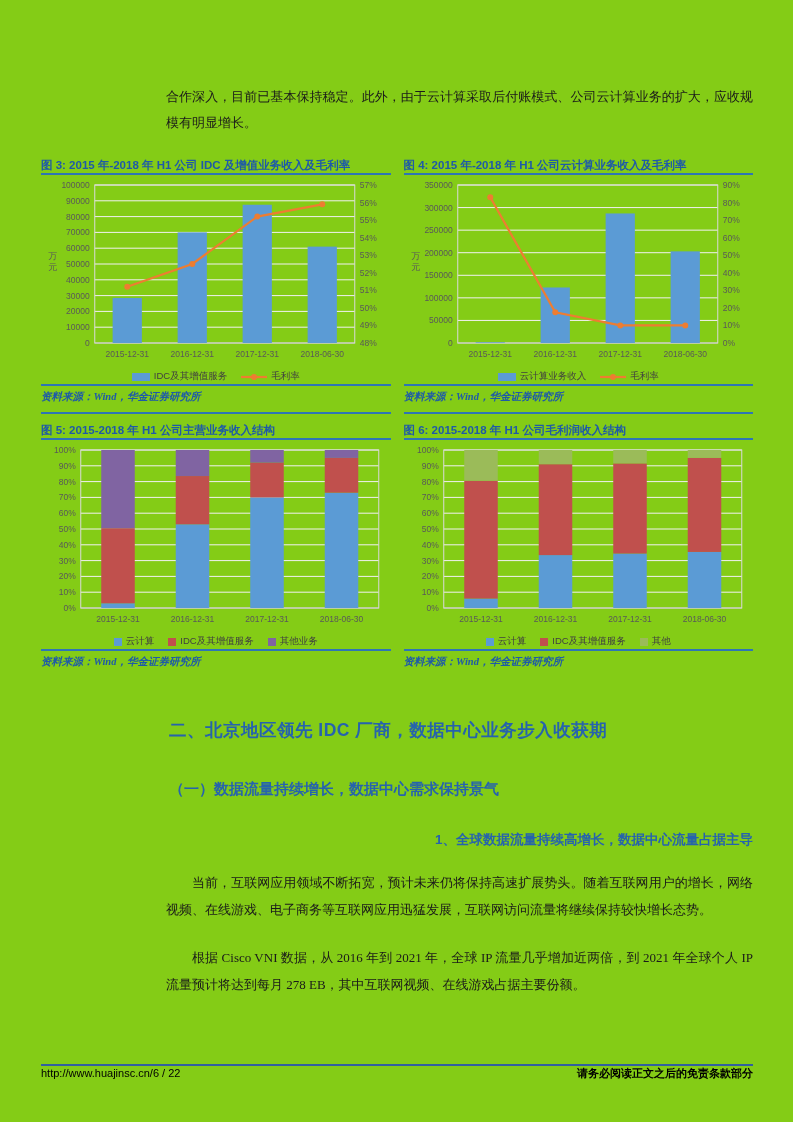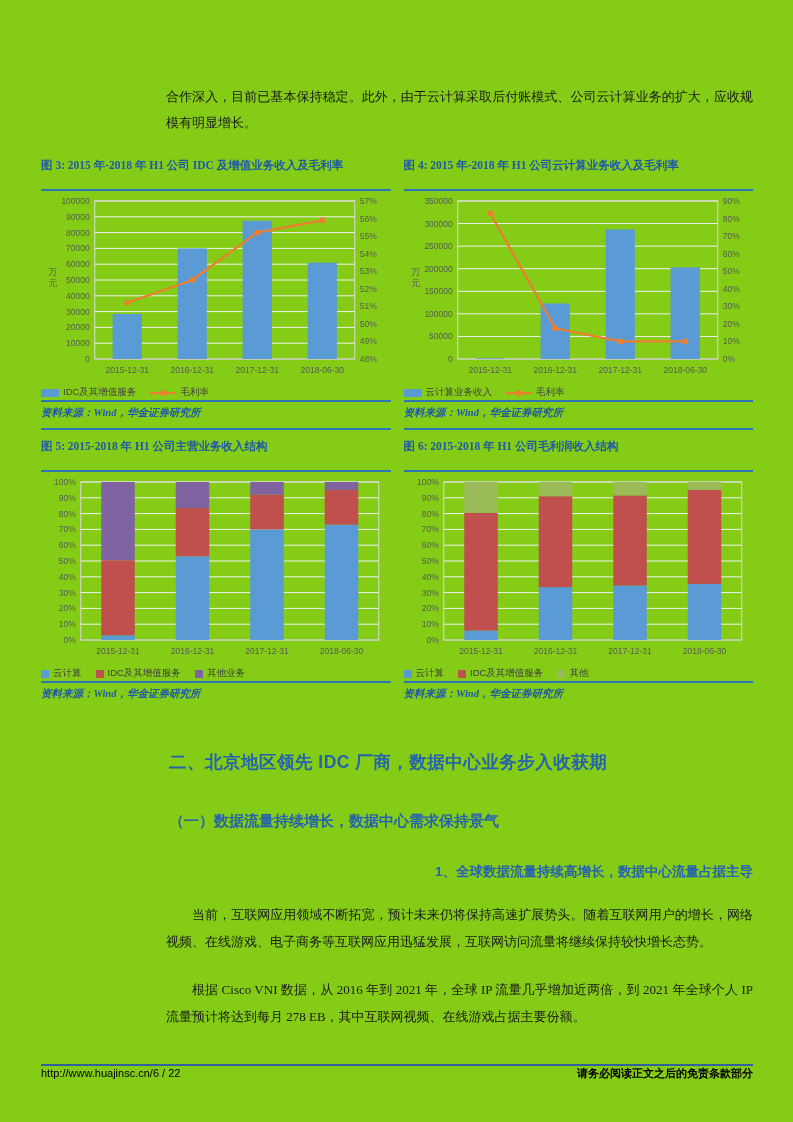--- a/index.html
+++ b/index.html
@@ -6,25 +6,25 @@
   html,body { background:#ffffff; }
   .page { position:relative; width:793px; height:1122px; background:#84cc16;
           font-family:"Liberation Serif", serif; color:#1a1a1a; overflow:hidden; margin:0 auto; }
   .content { padding:84px 40px 0 41px; }
 
   .intro { margin-left:125px; width:587px; font-size:13px; line-height:2.0; text-align:justify; }
 
   .fig-grid { display:grid; grid-template-columns:1fr 1fr; column-gap:13px; margin-top:20px; }
   .figure { display:flex; flex-direction:column; }
   .figure.row1 { border-bottom:2px solid #2E75B6; padding-bottom:3px; margin-bottom:7px; }
-  .fig-title { font-family:Liberation Serif, serif; font-size:11.5px; font-weight:700;
-               color:#1E5AA8; border-bottom:2px solid #2E75B6; padding:2px 0 16px; }
+  .fig-title { font-family:Liberation Sans, sans-serif; font-size:11.5px; font-weight:700;
+               color:#1E5AA8; border-bottom:2px solid #2E75B6; padding:2px 0 0; }
   svg.chart { width:100%; height:192px; display:block; margin-top:2px; }
   svg.chart text { font-family:"Liberation Sans", sans-serif; }
-  .legend { display:flex; justify-content:flex-start; align-items:center; gap:14px; height:15px;
+  .legend { display:flex; justify-content:center; align-items:center; gap:14px; height:15px;
             font-family:"Liberation Sans", sans-serif; font-size:9.5px; color:#404040; }
   .legend .item { display:inline-flex; align-items:center; gap:4px; }
   .sw-bar { display:inline-block; width:18px; height:8px; }
   .sw-sq  { display:inline-block; width:8px;  height:8px; }
   .fig-source { border-top:2px solid #2E75B6; margin-top:0; padding:4px 0 5px;
                 font-size:10.5px; font-style:italic; font-weight:700; color:#1E5AA8; }
 
   h1.sec  { margin:44px 0 0 128px; font-family:"Liberation Sans", sans-serif; font-size:17.5px;
             font-weight:600; color:#2663AD; letter-spacing:0.5px; }
   h2.sec  { margin:38px 0 0 128px; font-family:"Liberation Sans", sans-serif; font-size:15px;

